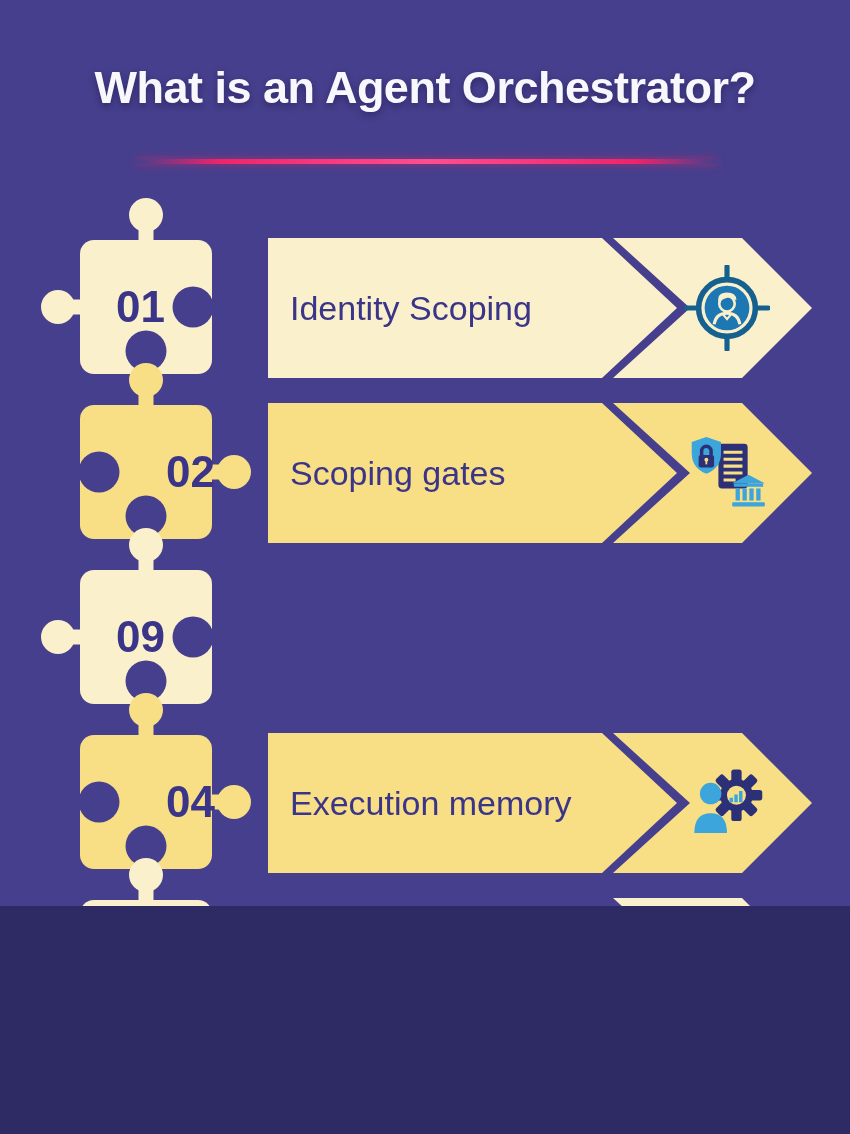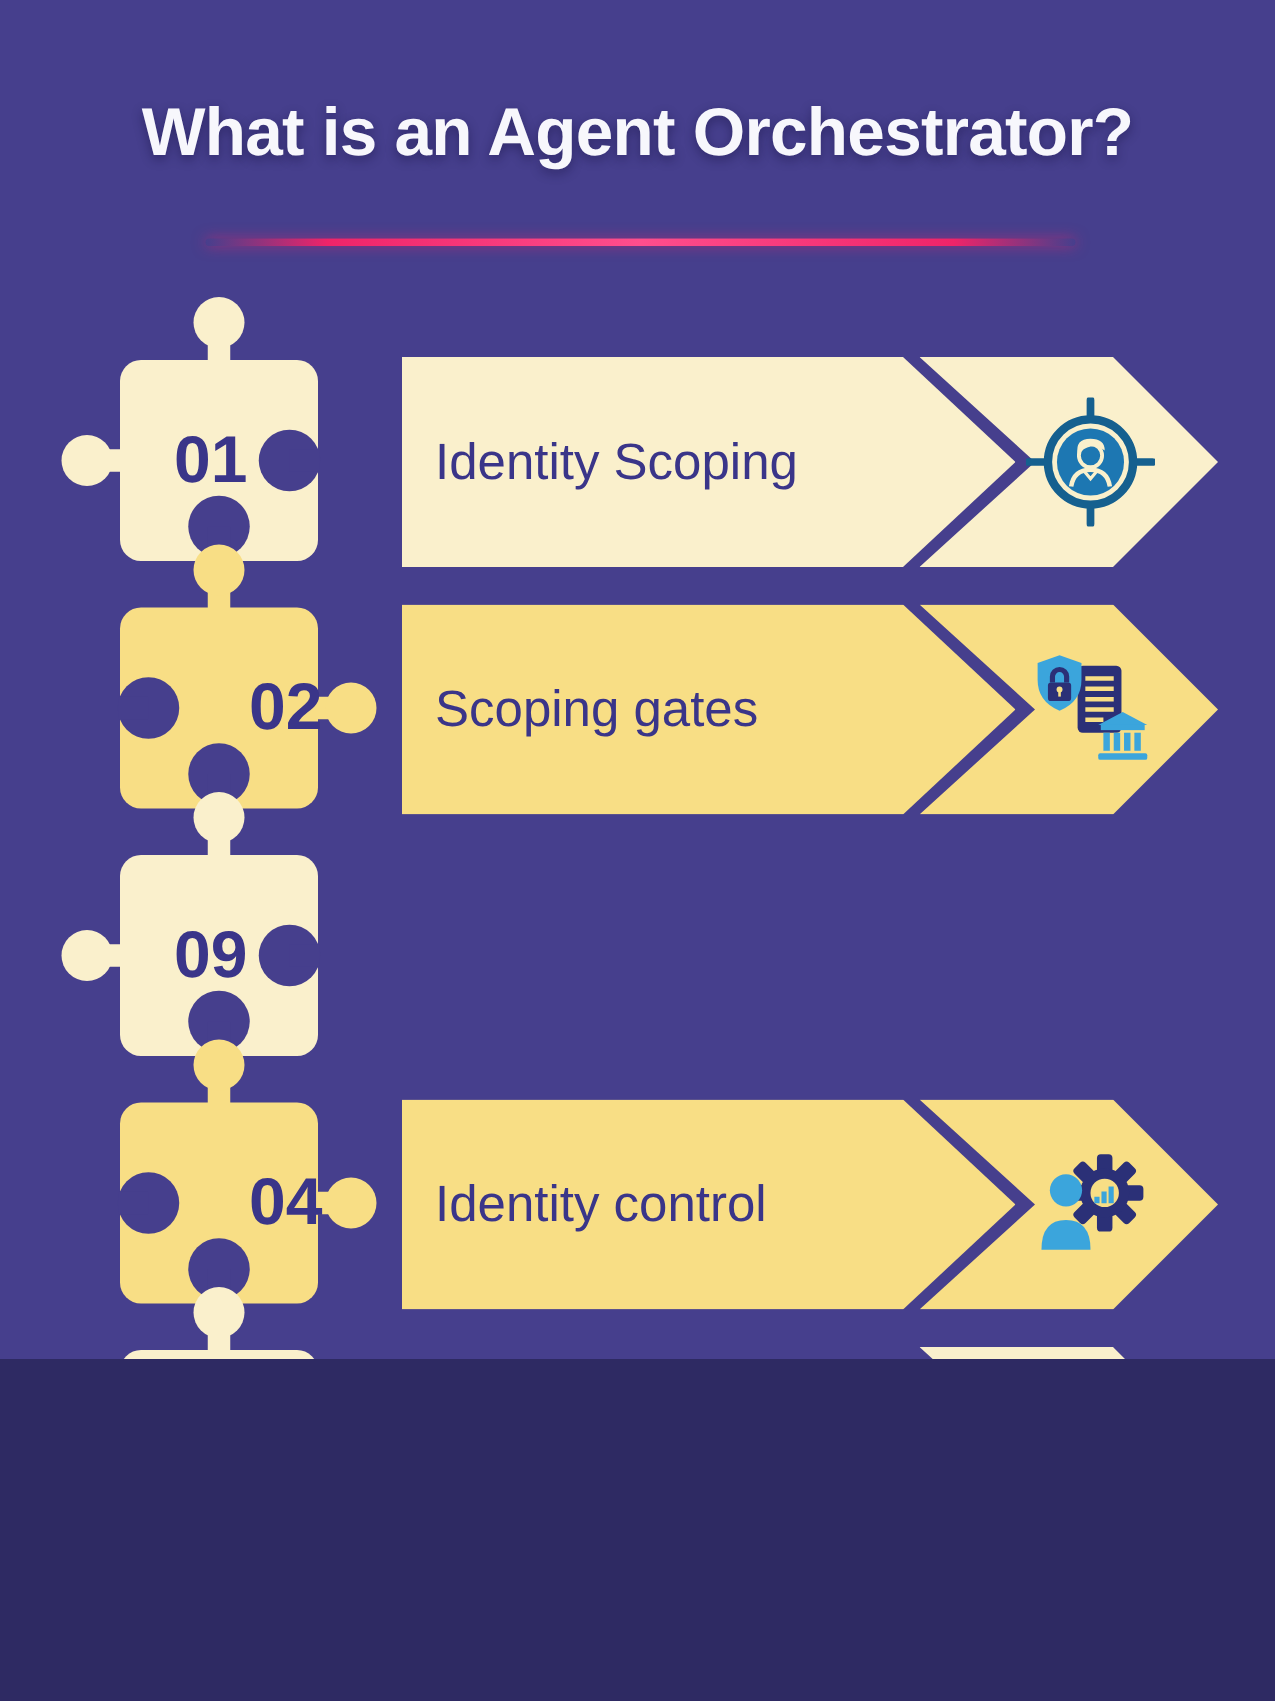--- a/index.html
+++ b/index.html
@@ -141,21 +141,21 @@
         <rect x="76" y="68" width="5" height="14"></rect>
           <rect x="84" y="68" width="5" height="14"></rect>
         <rect x="56" y="84" width="38" height="5" rx="1.5"></rect>
       </g>
     </svg>
   </div>
 
 
   <div class="row tone-yellow" style="top:733px">
     <div class="banner">
-      <span class="label">Identity control</span>
+      <span class="label">Execution memory</span>
     </div>
     <div class="arrowpc"></div>
     <svg class="rowicon" viewBox="0 0 100 100">
       <g fill="#2B3077">
         <rect x="55" y="11" width="12" height="60" rx="3"></rect>
         <rect x="55" y="11" width="12" height="60" rx="3" transform="rotate(45 61 41)"></rect>
         <rect x="55" y="11" width="12" height="60" rx="3" transform="rotate(90 61 41)"></rect>
         <rect x="55" y="11" width="12" height="60" rx="3" transform="rotate(135 61 41)"></rect>
         <circle cx="61" cy="41" r="19"></circle>
       </g>

